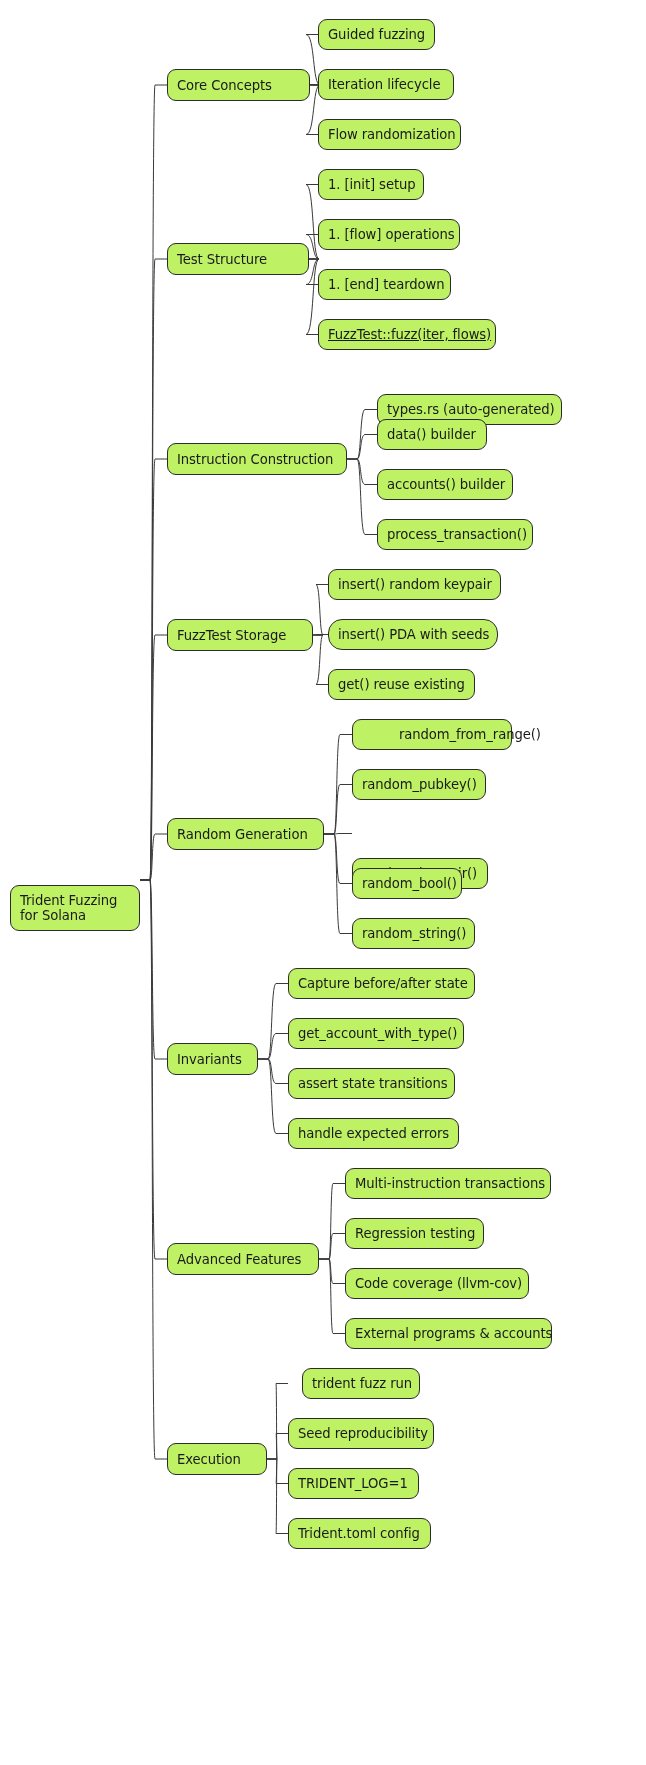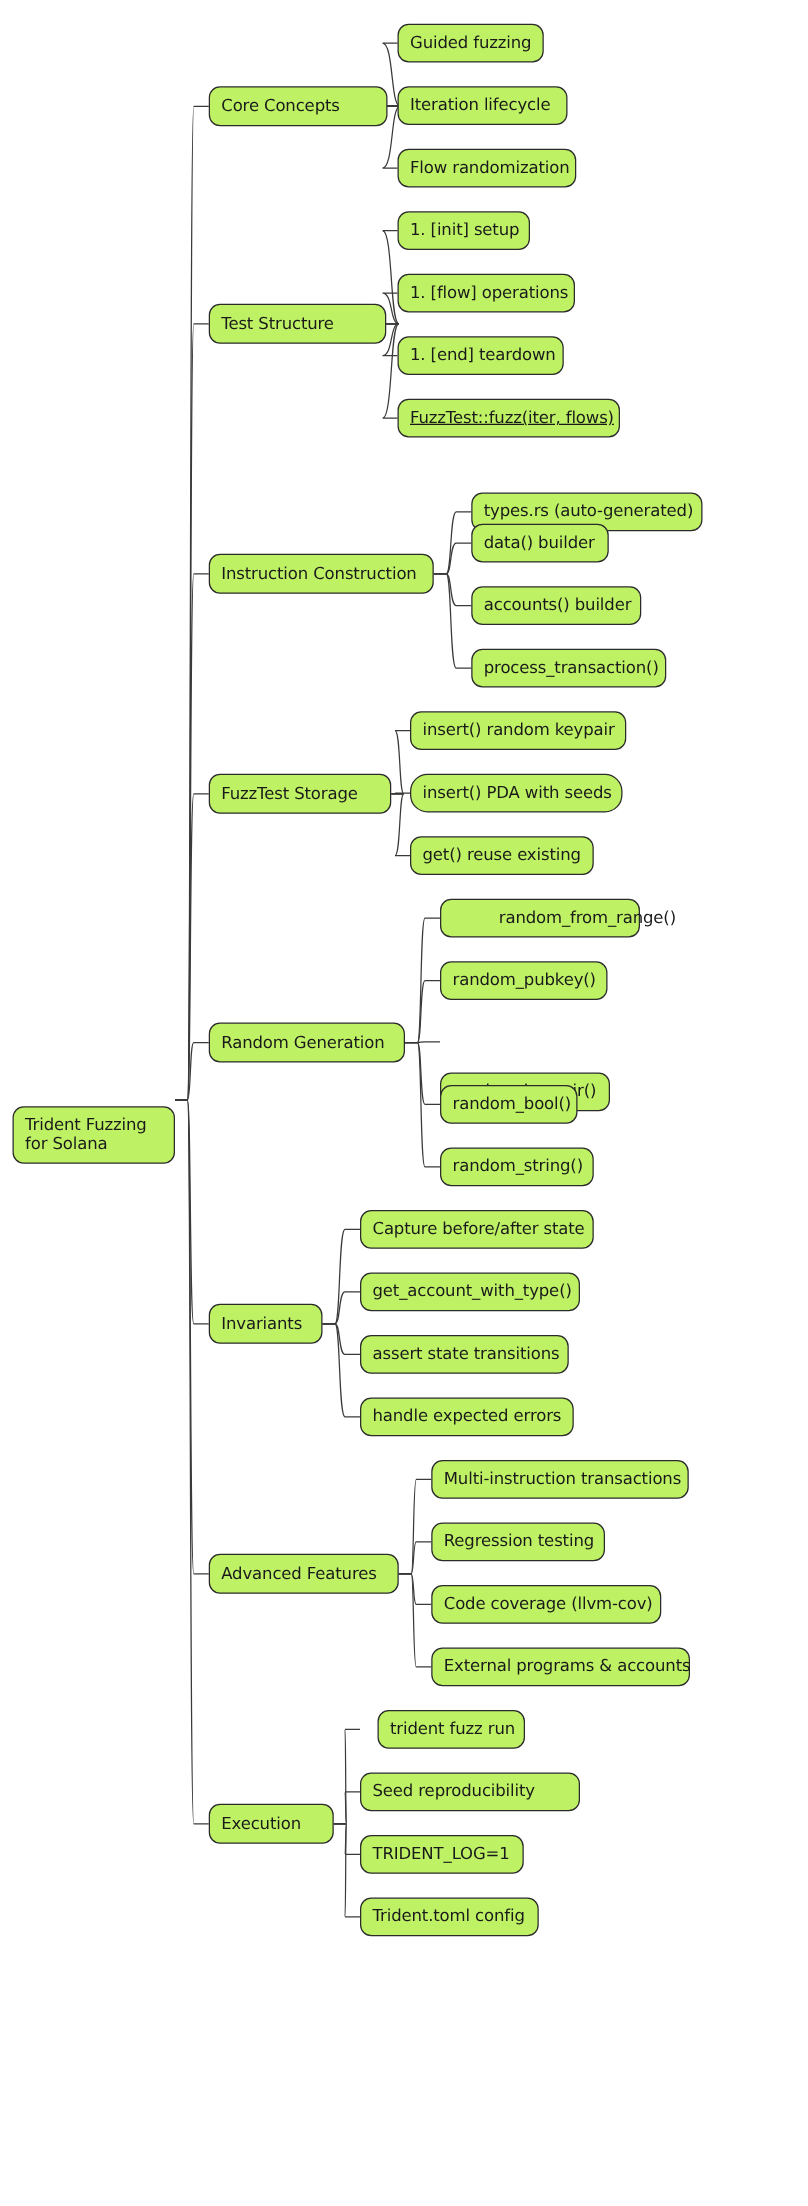--- a/index.html
+++ b/index.html
@@ -125,17 +125,17 @@
       <div class="node" style="left: 288px; top: 1018px; width: 176px; height: 31px;"><span class="node-label">get_account_with_type()</span></div>
       <div class="node" style="left: 288px; top: 1068px; width: 167px; height: 31px;"><span class="node-label">assert state transitions</span></div>
       <div class="node" style="left: 288px; top: 1118px; width: 171px; height: 31px;"><span class="node-label">handle expected errors</span></div>
       <div class="node" style="left: 167px; top: 1243px; width: 152px; height: 32px;"><span class="node-label">Advanced Features</span></div>
       <div class="node" style="left: 345px; top: 1168px; width: 206px; height: 31px;"><span class="node-label">Multi-instruction transactions</span></div>
       <div class="node" style="left: 345px; top: 1218px; width: 139px; height: 31px;"><span class="node-label">Regression testing</span></div>
       <div class="node" style="left: 345px; top: 1268px; width: 184px; height: 31px;"><span class="node-label">Code coverage (llvm-cov)</span></div>
       <div class="node" style="left: 345px; top: 1318px; width: 207px; height: 31px;"><span class="node-label">External programs &amp; accounts</span></div>
       <div class="node" style="left: 167px; top: 1443px; width: 100px; height: 32px;"><span class="node-label">Execution</span></div>
       <div class="node" style="left: 280px; top: 1368px; width: 118px; height: 31px; margin-left: 22px;"><span class="node-label">trident fuzz run</span></div>
-      <div class="node" style="left: 288px; top: 1418px; width: 176px; height: 31px;"><span class="node-label">Seed reproducibility</span></div>
+      <div class="node" style="left: 288px; top: 1418px; width: 146px; height: 31px;"><span class="node-label">Seed reproducibility</span></div>
       <div class="node" style="left: 288px; top: 1468px; width: 131px; height: 31px;"><span class="node-label">TRIDENT_LOG=1</span></div>
       <div class="node" style="left: 288px; top: 1518px; width: 143px; height: 31px;"><span class="node-label">Trident.toml config</span></div>
     </div>
 </div>
 
 </body></html>

